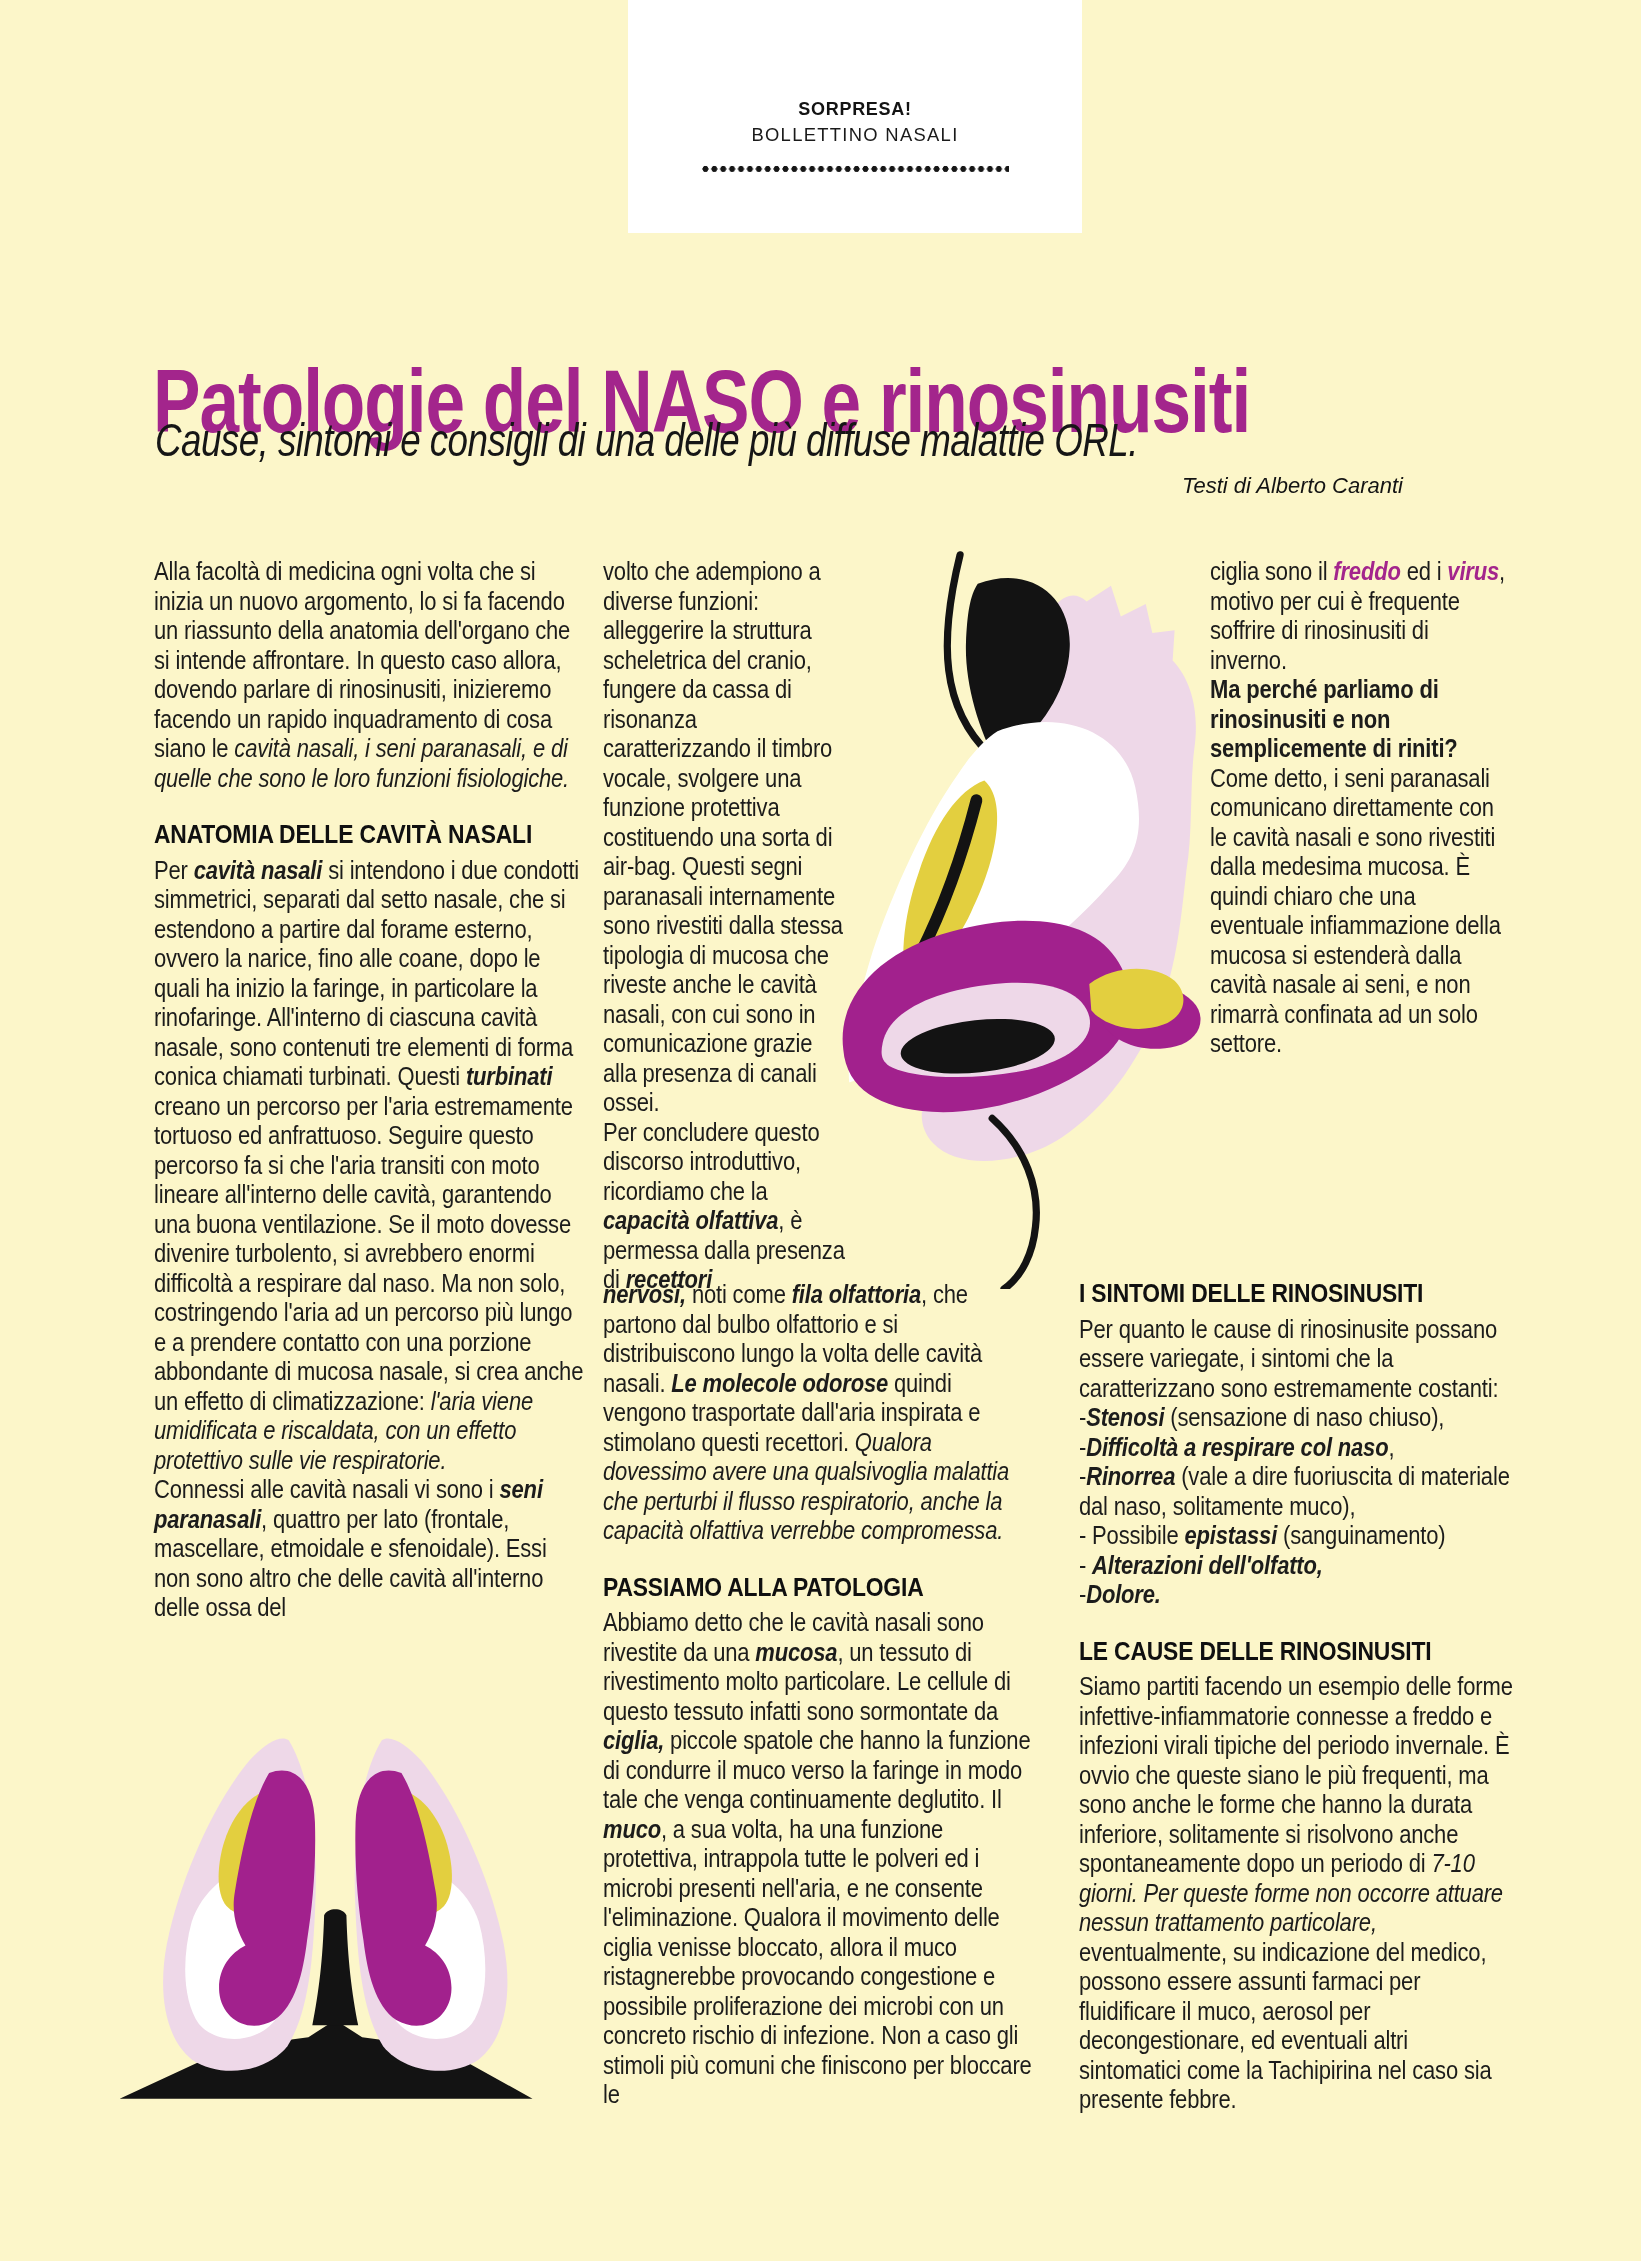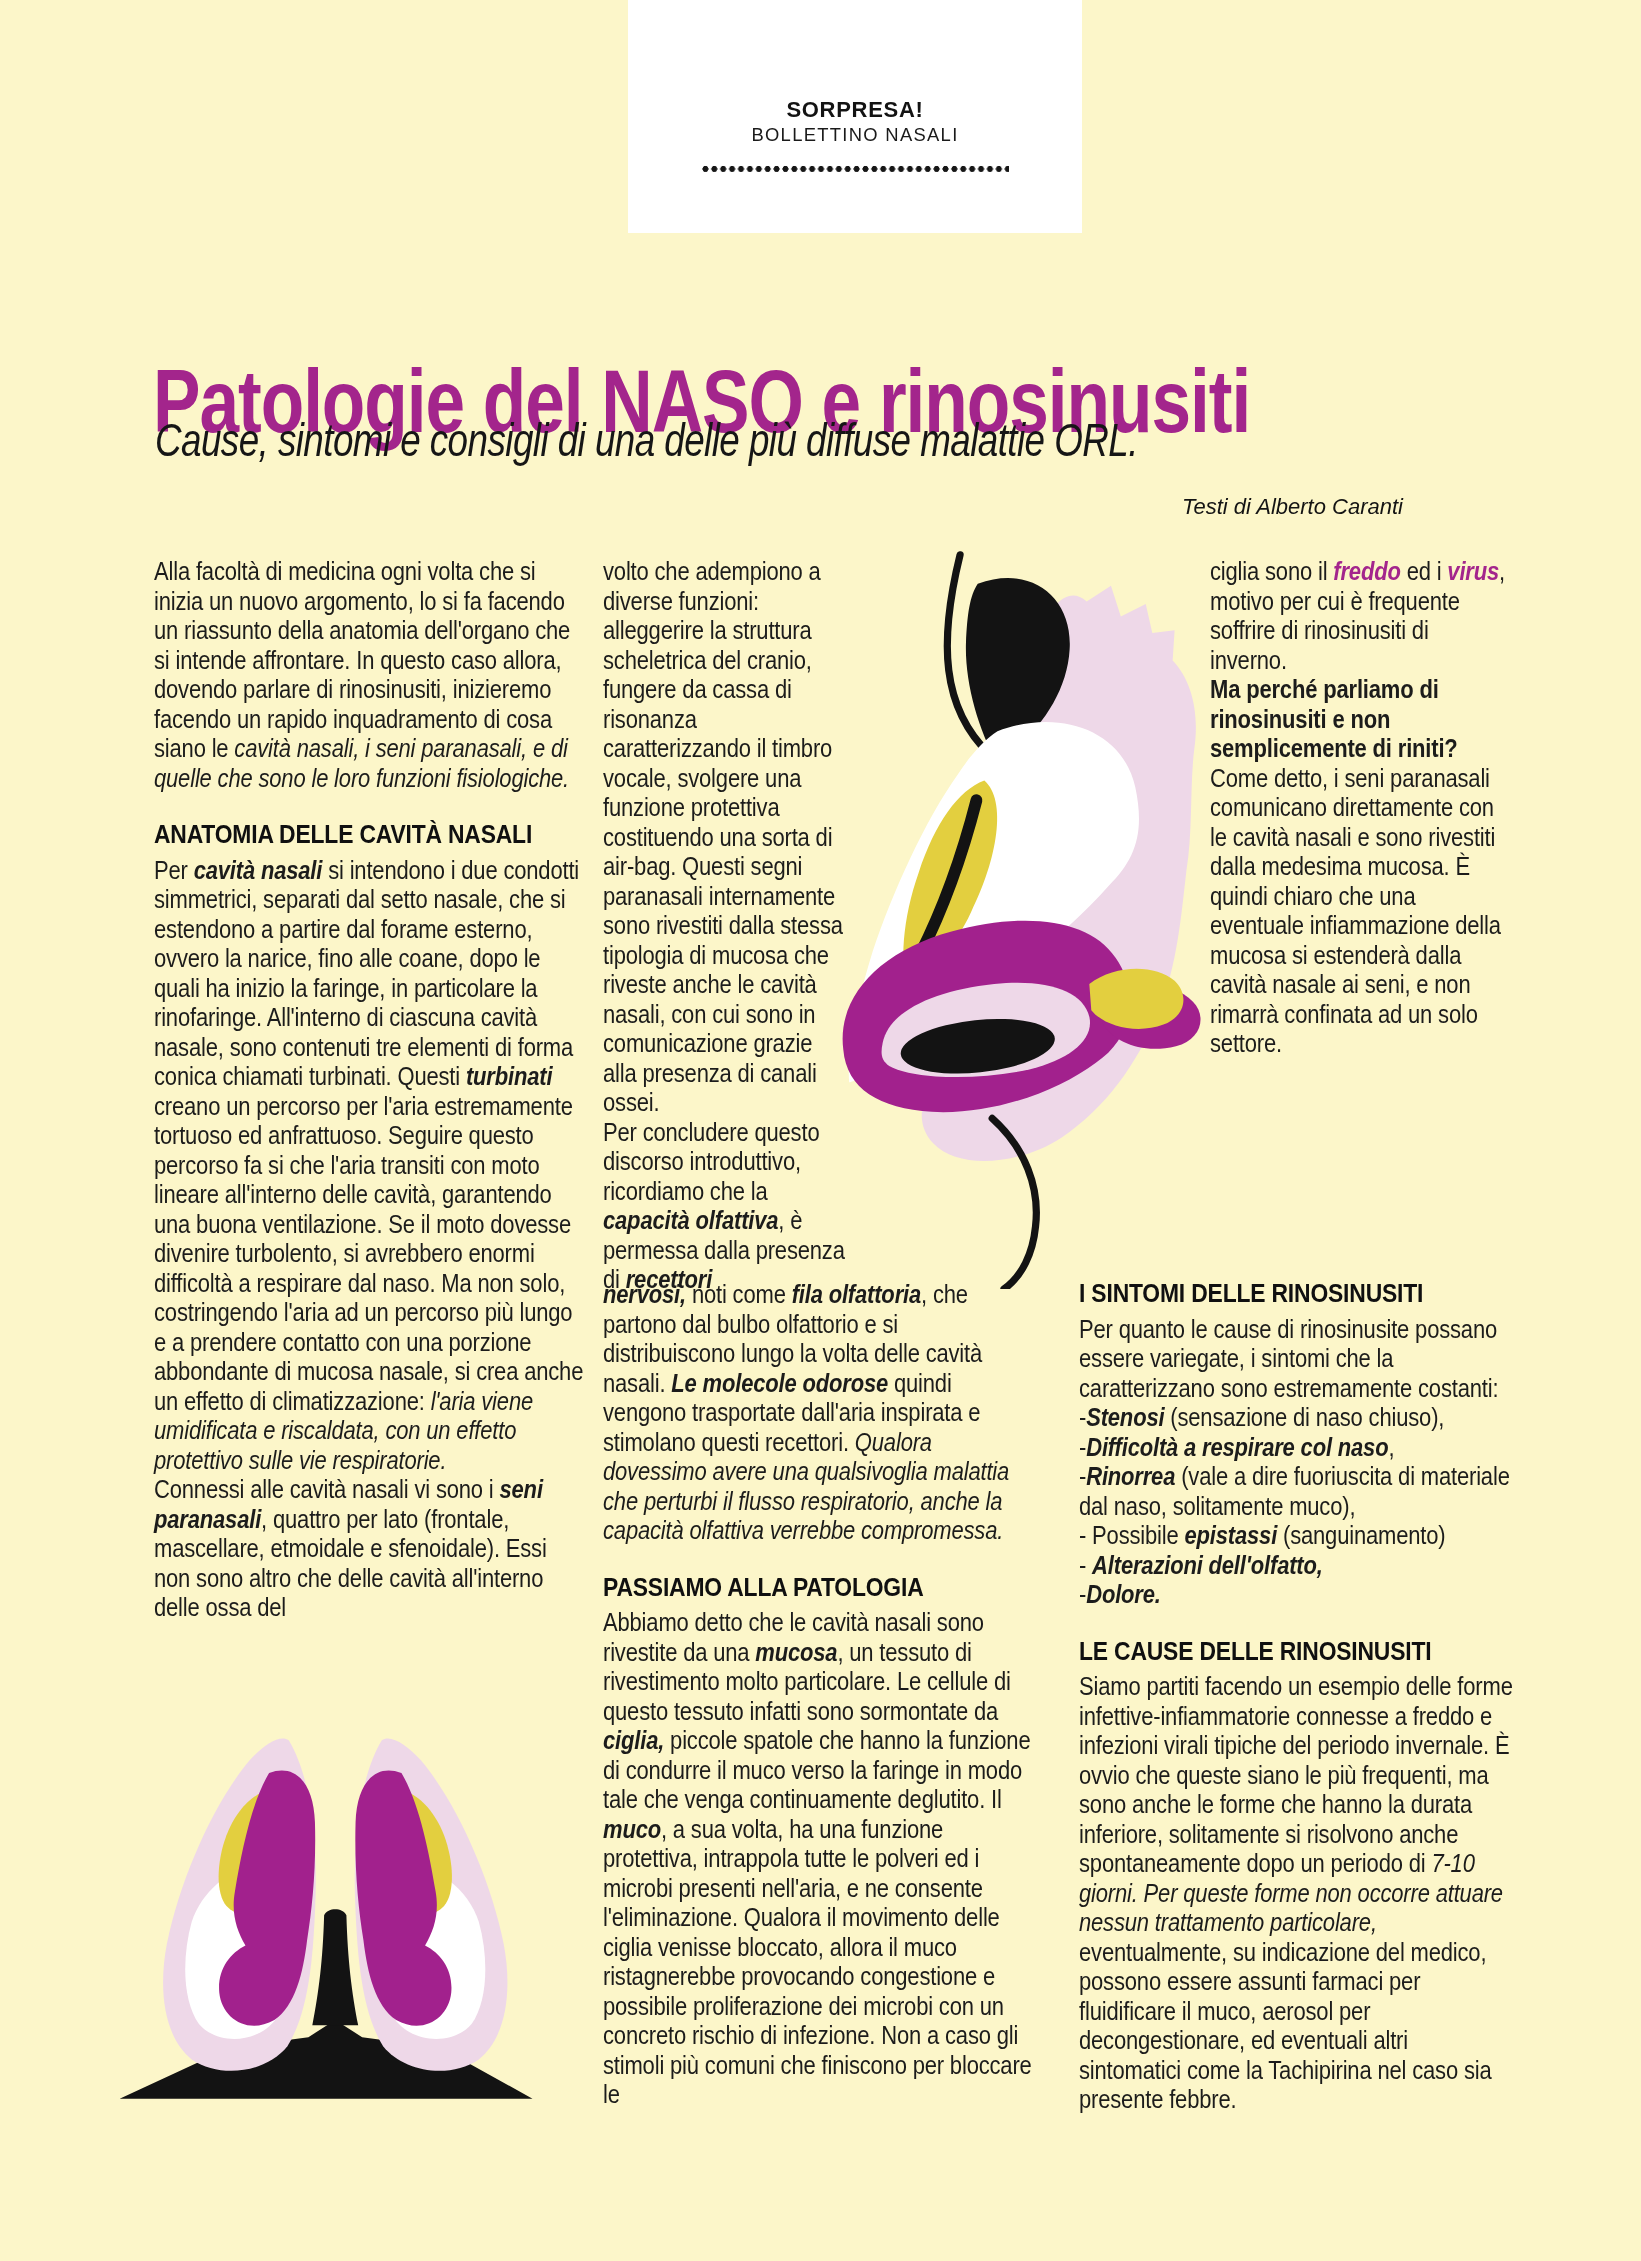--- a/index.html
+++ b/index.html
@@ -15,32 +15,32 @@
   .page{
     position:relative;width:1641px;height:2261px;margin:0 auto;
     background:var(--bg);overflow:hidden;color:var(--ink);
   }
   
   .cond88{transform:scaleX(.88);transform-origin:0 0;}
   .cond80{transform:scaleX(.80);transform-origin:0 0;}
 
   
   .badge{position:absolute;left:628px;top:0;width:454px;height:233px;background:#ffffff;text-align:center;}
-  .badge-kicker{margin:98px 0 0;font-size:22px;line-height:23.6px;font-weight:800;letter-spacing:0.7px;color:#131313;}
+  .badge-kicker{margin:98px 0 0;font-size:18px;line-height:23.6px;font-weight:800;letter-spacing:0.7px;color:#131313;}
   .badge-pub{margin:2.6px 0 0;font-size:18.4px;line-height:22px;letter-spacing:1.3px;color:#1a1a1a;}
   .dots{width:308px;height:7.9px;margin:18.4px auto 0;
     background-image:radial-gradient(circle,#161616 2.8px,transparent 3.3px);
     background-size:8.9px 7.9px;background-position:left center;background-repeat:repeat-x;}
 
   
   .title{position:absolute;left:153px;top:295px;width:1640px;font-size:89px;line-height:92px;
     font-weight:700;letter-spacing:-1.3px;color:var(--accent);white-space:nowrap;}
   .subtitle{position:absolute;left:155px;top:414px;width:1495px;font-size:46px;line-height:52px;
     font-style:italic;font-weight:400;letter-spacing:-0.7px;color:#161616;white-space:nowrap;}
-  .credit{position:absolute;left:154px;top:494px;width:1249px;text-align:right;
+  .credit{position:absolute;left:154px;top:473px;width:1249px;text-align:right;
     font-size:22px;font-style:italic;color:#141414;}
 
   
   .column{position:absolute;}
   .column p{margin:0;font-size:25px;line-height:29.5px;letter-spacing:-0.2px;color:var(--ink);}
   .column .head{font-size:26px;line-height:31.5px;font-weight:700;color:#101010;margin:26px 0 5.2px;letter-spacing:-0.2px;}
   .column .head.first{margin-top:0;}
   .q{font-weight:700;font-size:27.5px;line-height:34px;margin:37px 0 0;color:#101010;}
   .col1{left:154px;top:557px;width:492px;}
   .col2a{left:603px;top:557px;width:275px;}

